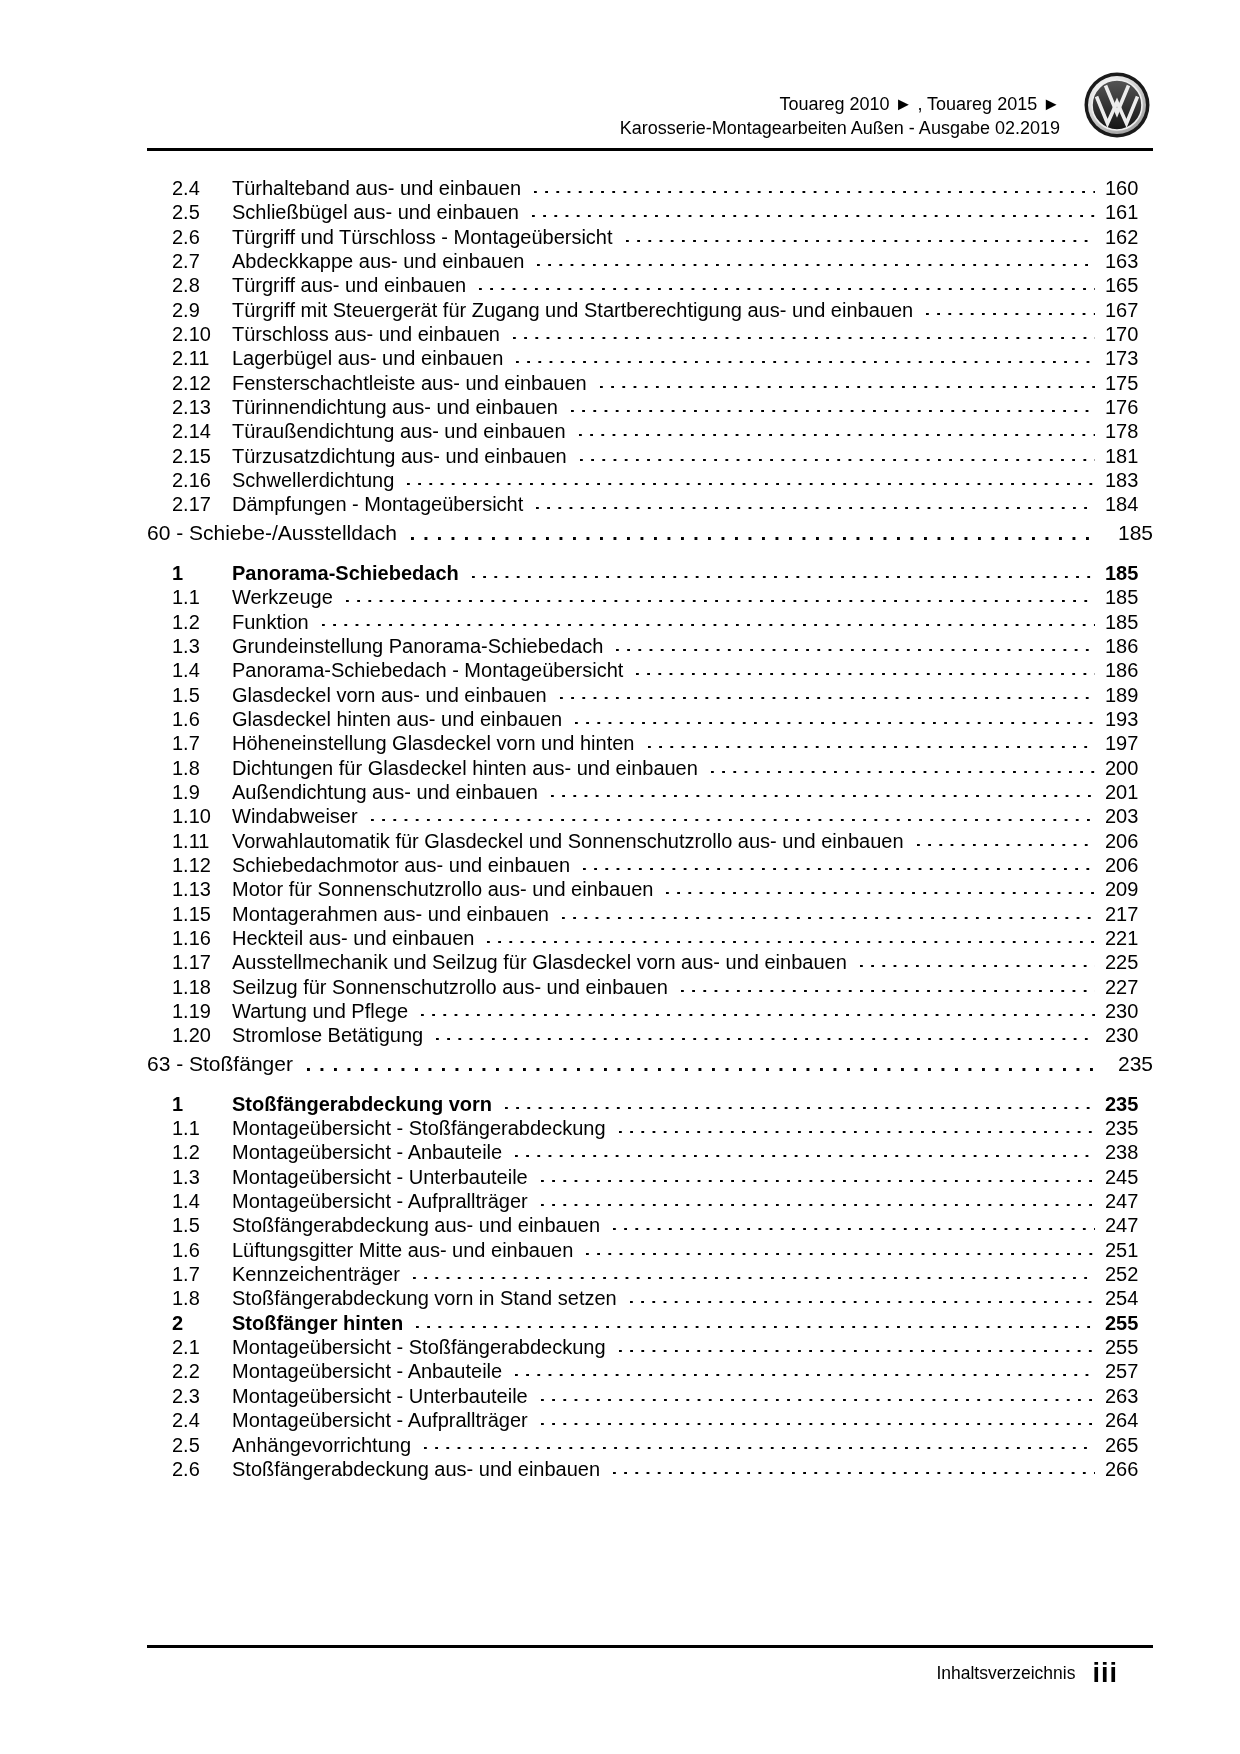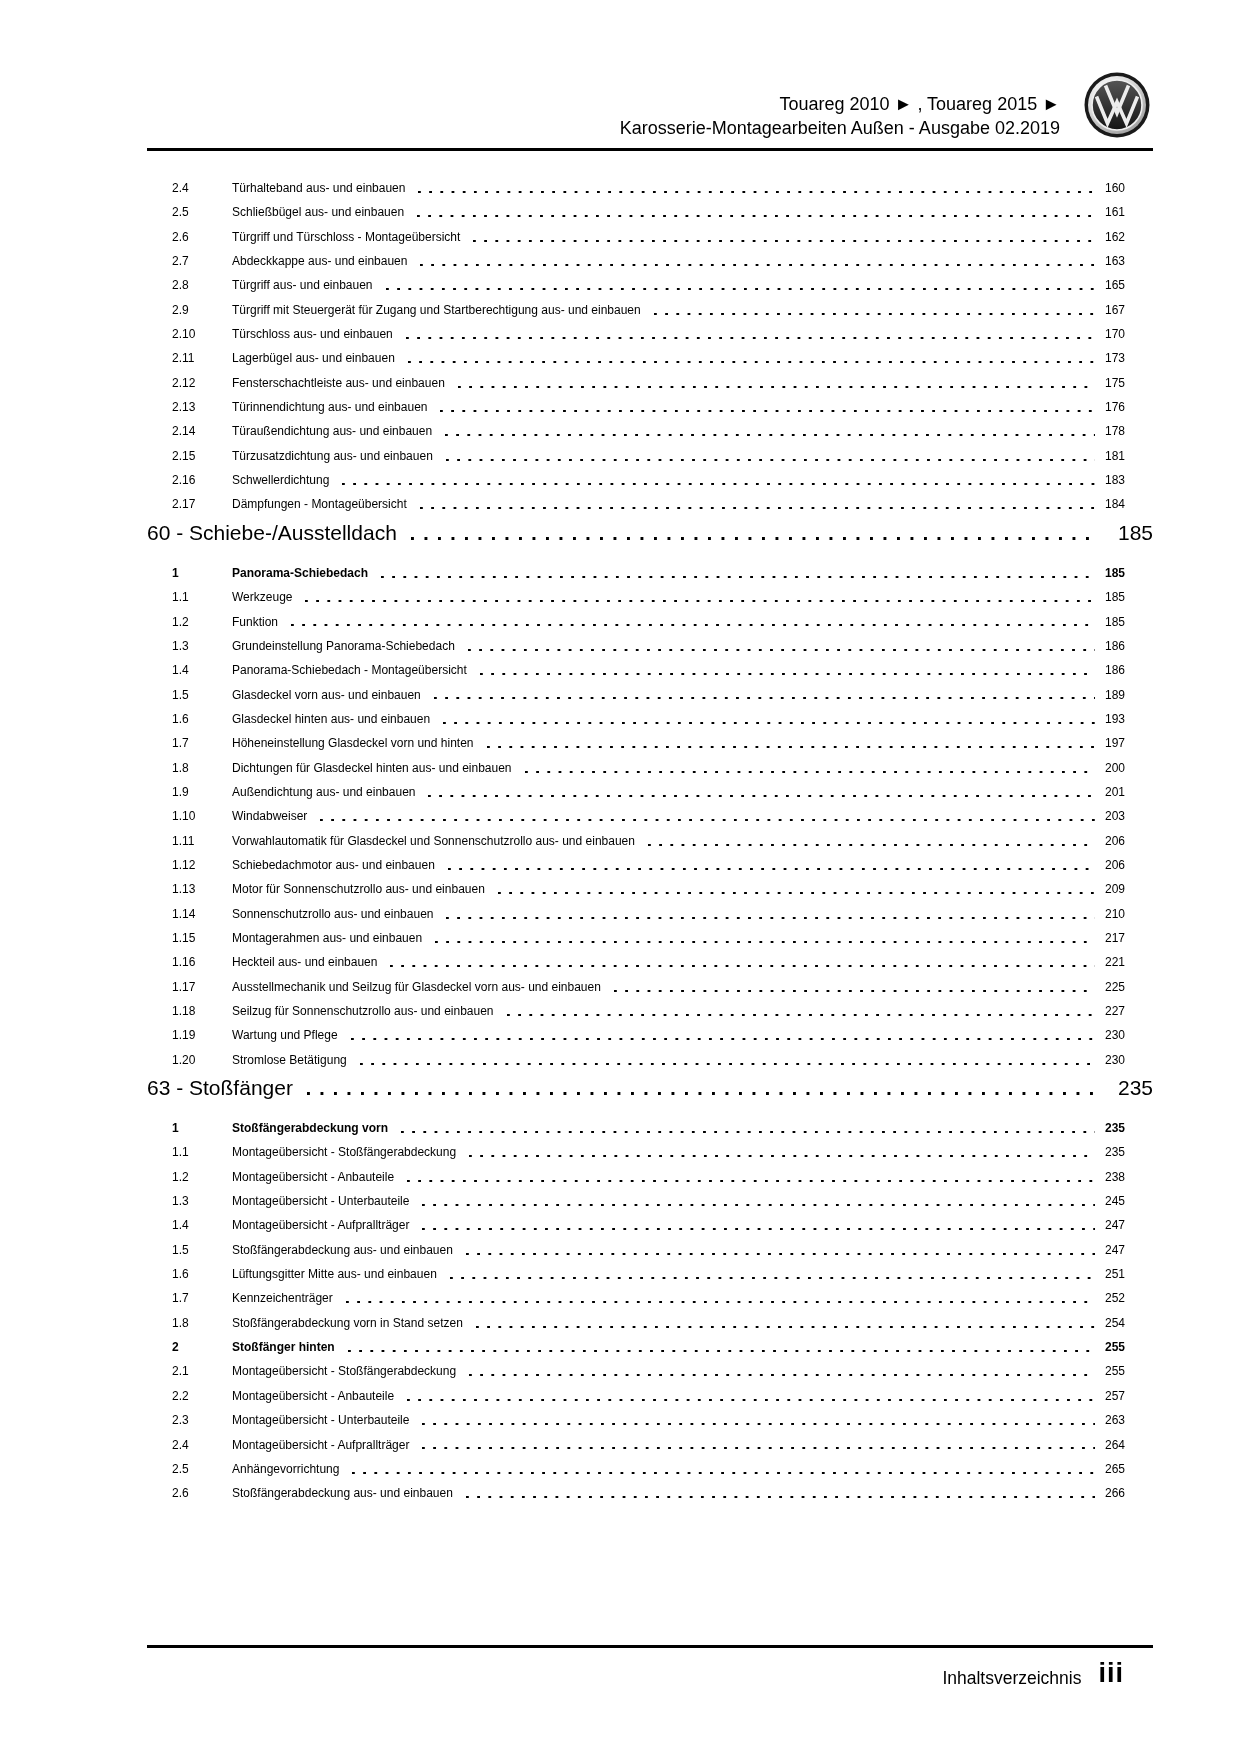--- a/index.html
+++ b/index.html
@@ -7,21 +7,21 @@
   .page{position:relative;width:1220px;height:1754px;background:#ffffff;overflow:hidden;}
 
   
   .header-text{position:absolute;top:92px;right:160px;text-align:right;font-size:18px;line-height:24px;white-space:nowrap;}
   .vw-logo{position:absolute;left:1084px;top:72px;}
   .rule{position:absolute;left:147px;width:1006px;height:3px;background:#000;}
   .header-rule{top:148px;}
 
   
   .toc{position:absolute;left:147px;top:176px;width:1006px;}
-  .toc-row{display:flex;font-size:12px;line-height:24.35px;white-space:nowrap;}
+  .toc-row{display:flex;font-size:20px;line-height:24.35px;white-space:nowrap;}
   .toc-row.bold{font-weight:bold;}
   .toc-num{flex:none;width:60px;margin-left:25px;}
   .toc-title{flex:none;}
   .toc-page{flex:none;width:48px;text-align:left;}
   .leader{
     flex:1 1 auto;
     margin:0 10px 0 9px;
     background-image:linear-gradient(to right,#000 0,#000 2.4px,transparent 2.4px);
     background-size:11.2px 2.4px;
     background-repeat:repeat-x;
@@ -32,21 +32,21 @@
   .toc-heading-page{flex:none;min-width:48px;text-align:right;}
   .leader-lg{
     margin:0 6px 0 10px;
     background-image:linear-gradient(to right,#000 0,#000 3px,transparent 3px);
     background-size:13.5px 3px;
     background-position:4px calc(100% - 9px);
   }
 
   
   .footer-rule{top:1645px;}
-  .footer-text{position:absolute;right:96px;top:1658px;display:flex;align-items:flex-end;gap:17px;white-space:nowrap;}
+  .footer-text{position:absolute;right:102px;top:1658px;display:flex;align-items:center;gap:17px;white-space:nowrap;}
   .footer-label{font-size:17.5px;}
   .footer-page{font-size:27px;font-weight:bold;letter-spacing:1px;}
 </style>
 </head>
 <body>
 
 <div class="page">
 
   <div class="header-text">
     <div>Touareg 2010 ► , Touareg 2015 ►</div>
@@ -248,26 +248,20 @@
           <span class="leader"></span>
           <span class="toc-page">206</span>
         </div>
         <div class="toc-row">
           <span class="toc-num">1.13</span>
           <span class="toc-title">Motor für Sonnenschutzrollo aus- und einbauen</span>
           <span class="leader"></span>
           <span class="toc-page">209</span>
         </div>
         <div class="toc-row">
-          <span class="toc-num">1.14</span>
-          <span class="toc-title">Sonnenschutzrollo aus- und einbauen</span>
-          <span class="leader"></span>
-          <span class="toc-page">210</span>
-        </div>
-        <div class="toc-row">
           <span class="toc-num">1.15</span>
           <span class="toc-title">Montagerahmen aus- und einbauen</span>
           <span class="leader"></span>
           <span class="toc-page">217</span>
         </div>
         <div class="toc-row">
           <span class="toc-num">1.16</span>
           <span class="toc-title">Heckteil aus- und einbauen</span>
           <span class="leader"></span>
           <span class="toc-page">221</span>

